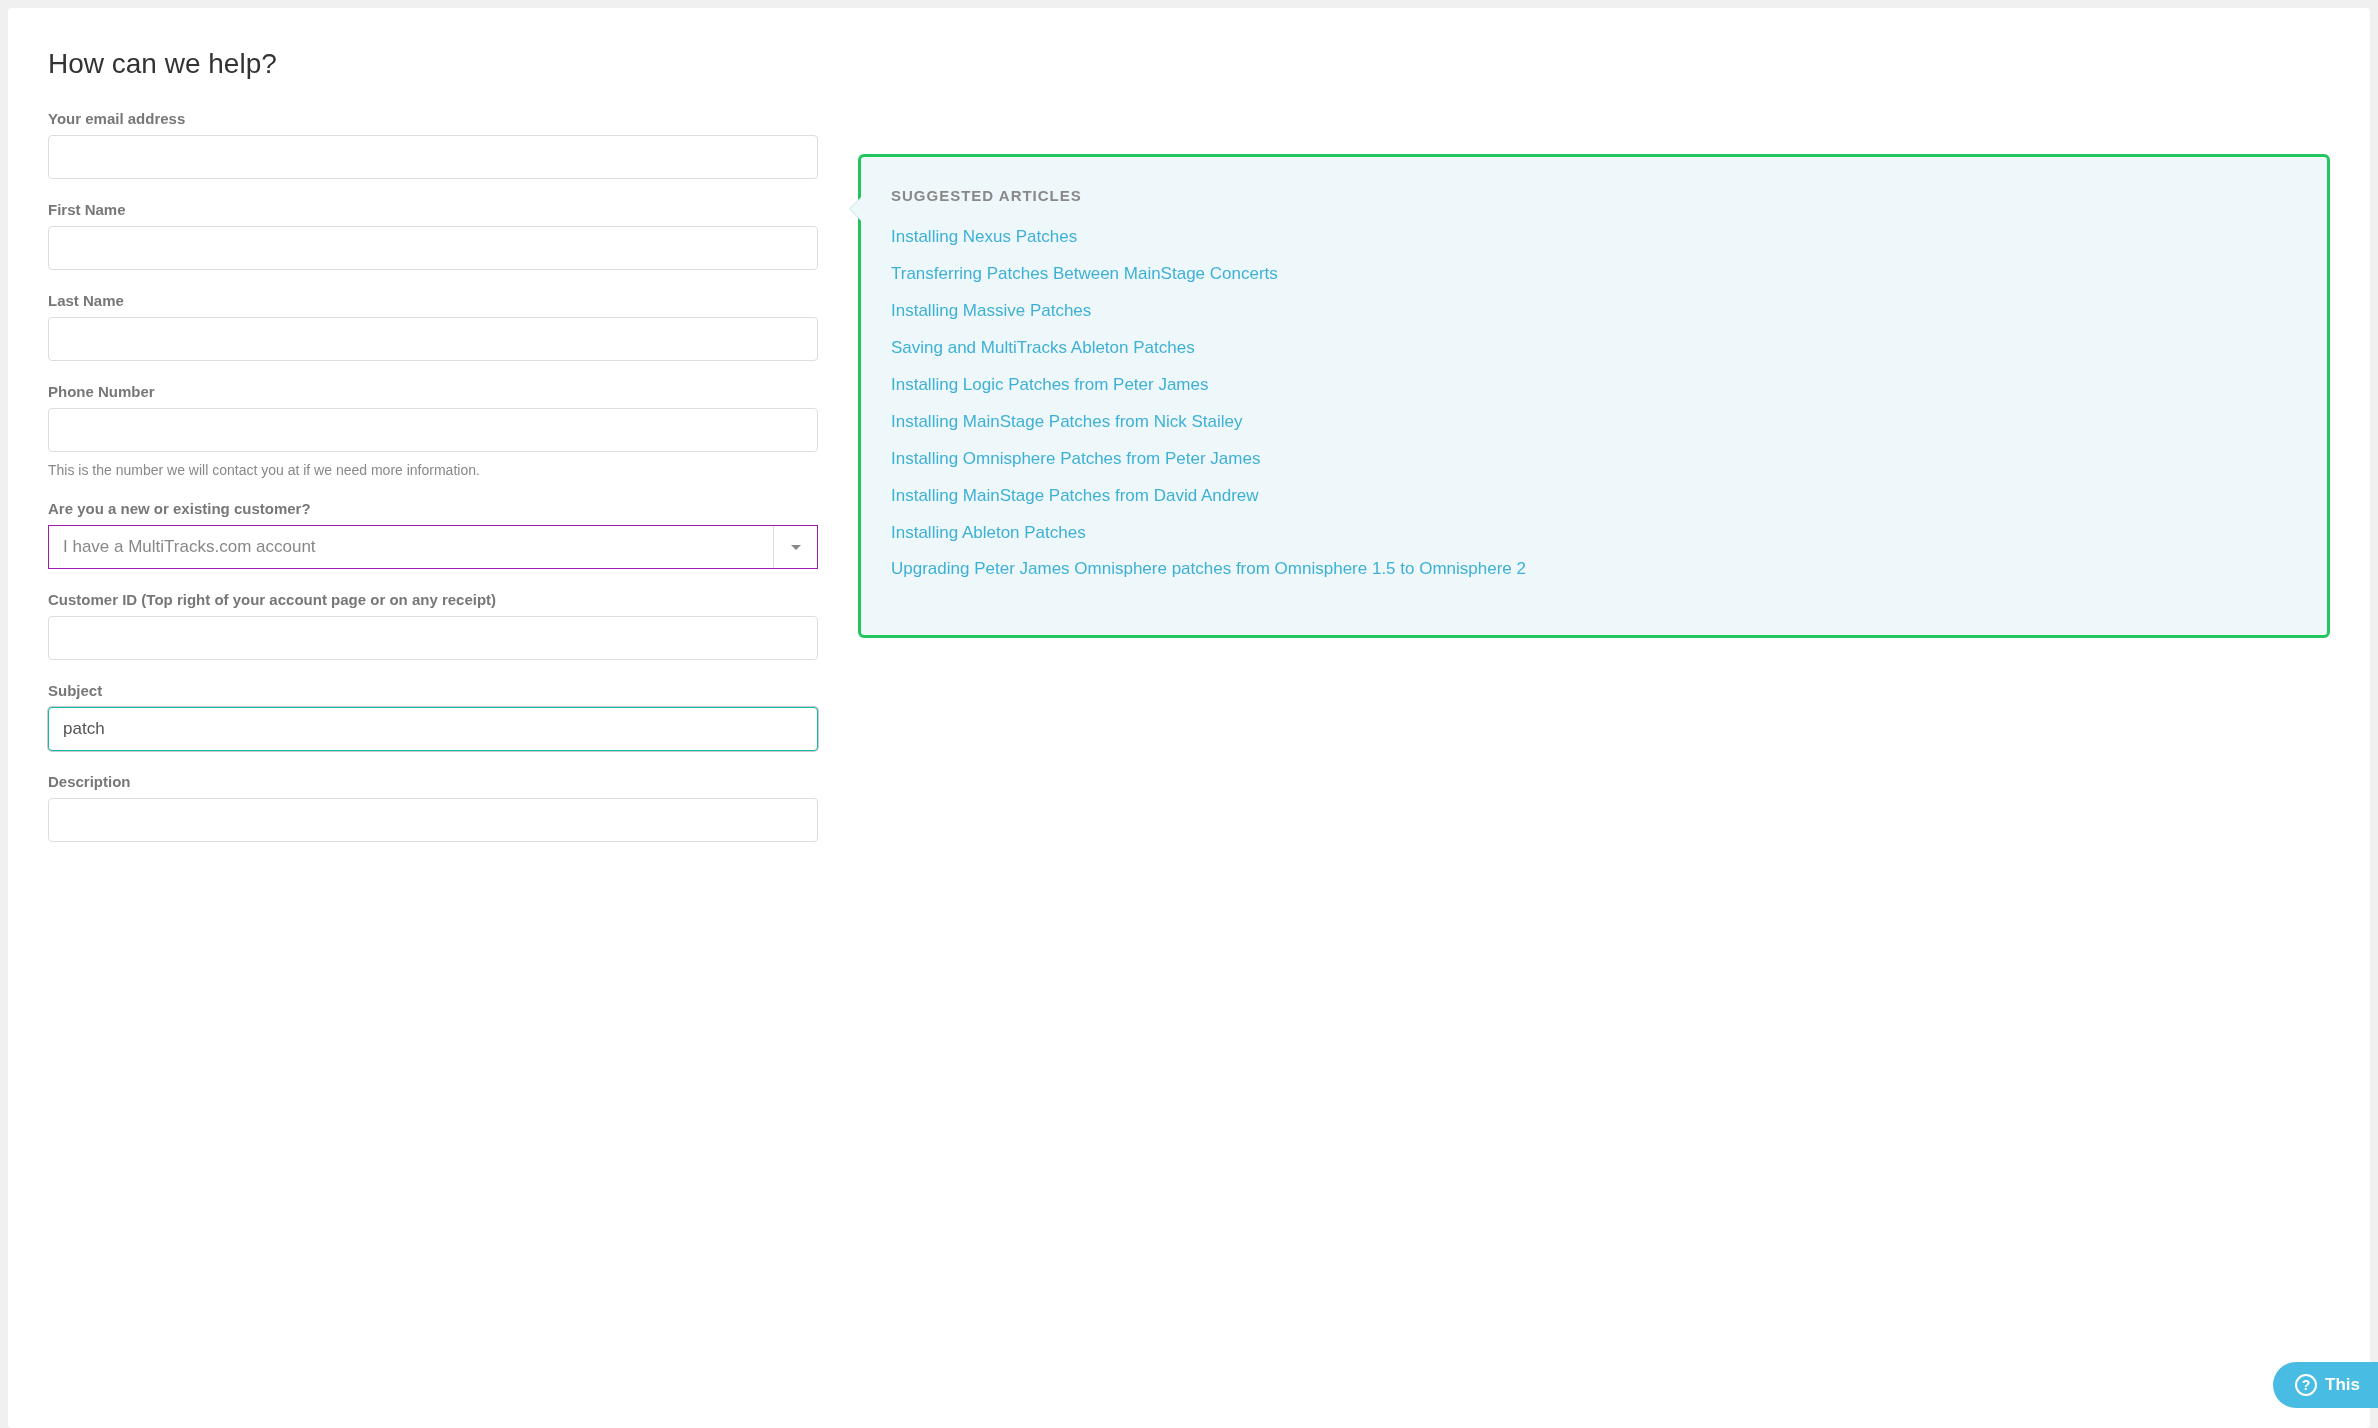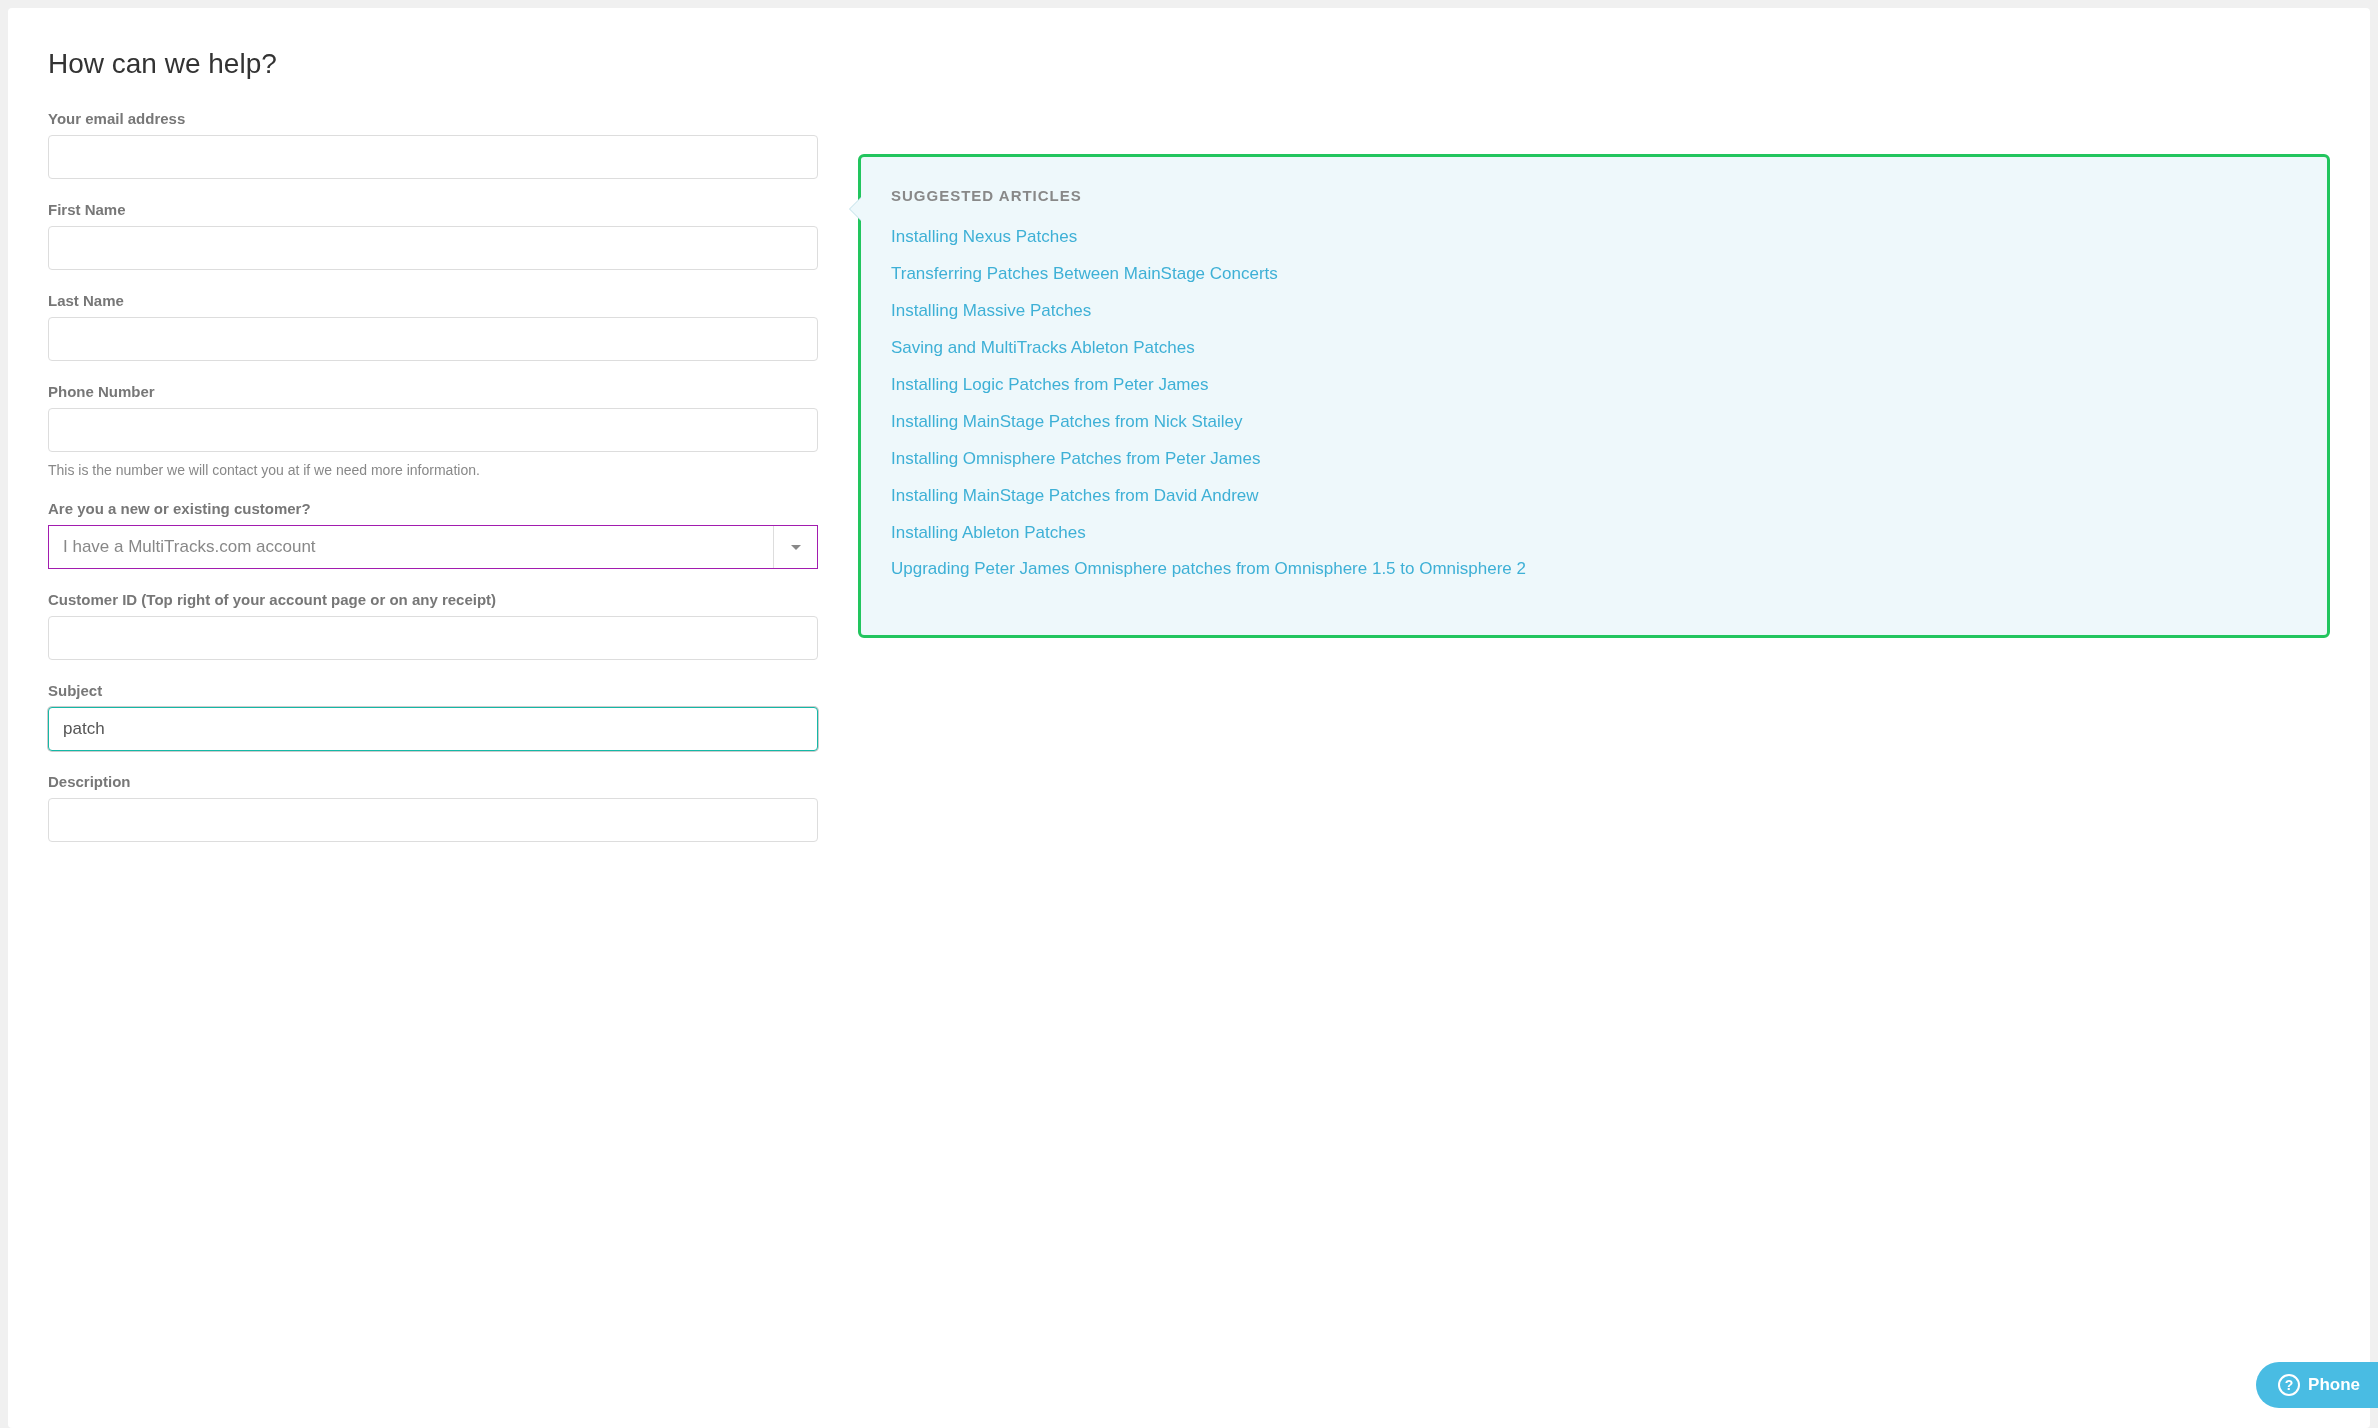--- a/index.html
+++ b/index.html
@@ -251,14 +251,14 @@
           <li class="suggested-item"><a href="#" class="suggested-link">Installing Ableton Patches</a></li>
           <li class="suggested-item"><a href="#" class="suggested-link">Upgrading Peter James Omnisphere patches from Omnisphere 1.5 to Omnisphere 2</a></li>
         </ul>
       </div>
     </div>
   </div>
 </div>
 
 <div class="help-widget">
   <span class="help-icon">?</span>
-  <span>Phone</span>
+  <span>This</span>
 </div>
 
 </body></html>

